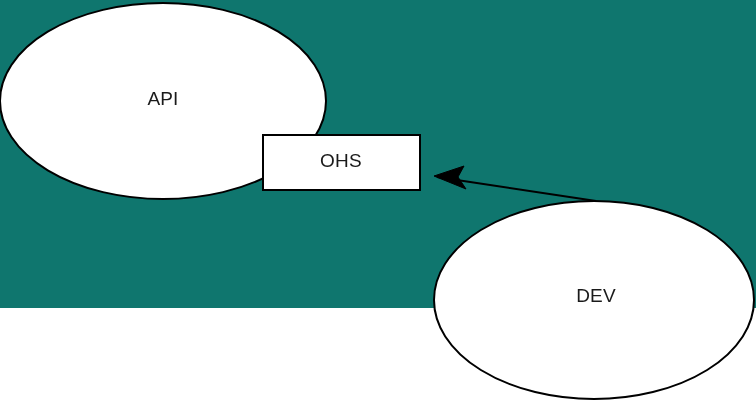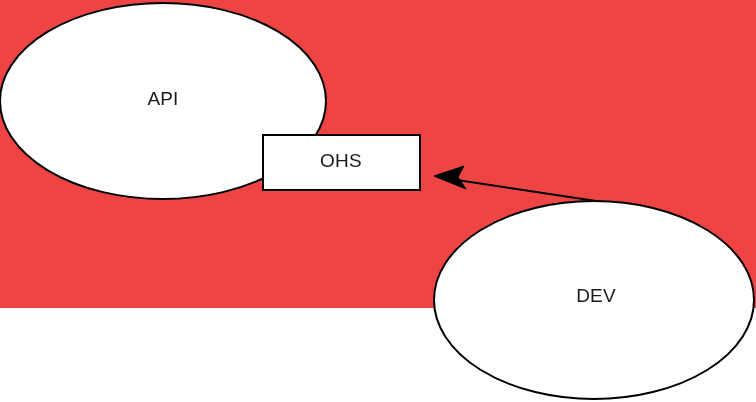--- a/index.html
+++ b/index.html
@@ -11,21 +11,21 @@
   body {
     width: 756px;
     height: 402px;
     overflow: hidden;
     font-family: "Liberation Sans", sans-serif;
   }
   #diagram-canvas {
     position: relative;
     width: 756px;
     height: 308px;
-    background: #ef4444;
+    background: #0f766e;
   }
   #diagram-svg {
     display: block;
     position: absolute;
     top: 0;
     left: 0;
   }
   .shape-outline {
     fill: #ffffff;
     stroke: #000000;

